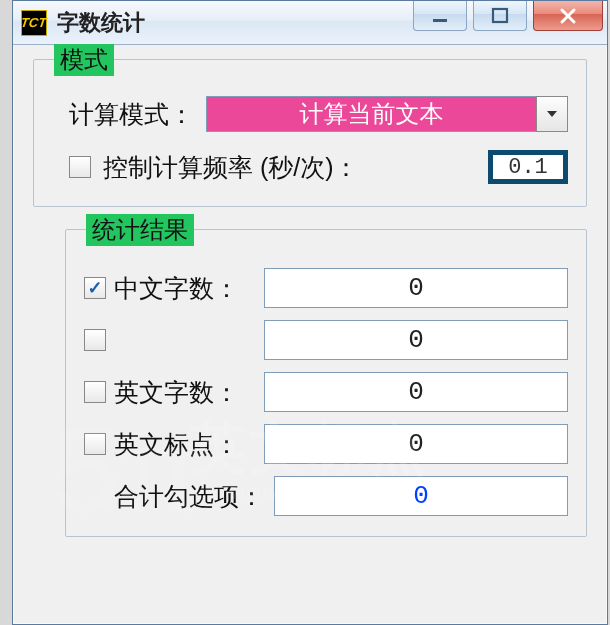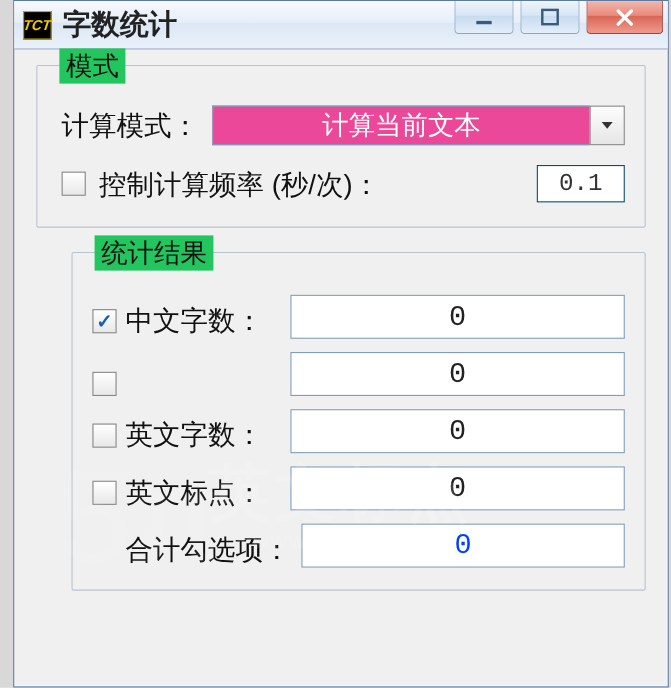--- a/index.html
+++ b/index.html
@@ -36,21 +36,21 @@
     border: 1px solid #c9a800;
   }
   .app-icon-inner {
     color: #f3c600;
     font-size: 13px;
     font-weight: bold;
     font-style: italic;
     transform: skewX(-8deg);
   }
   .title-text {
-    font-size: 26px;
+    font-size: 22px;
     font-weight: bold;
     color: #222;
   }
   .win-controls {
     position: absolute;
     right: 4px; top: 0;
     display: flex;
     gap: 6px;
   }
   .win-btn {
@@ -87,21 +87,21 @@
     top: -16px; left: 20px;
     background: #22c55e;
     padding: 0 6px;
     font-size: 24px;
     color: #111;
   }
 
   .row {
     display: flex;
     align-items: center;
-    margin: 10px 0 18px 4px;
+    margin: 10px 0 18px 17px;
     gap: 12px;
     justify-content: center;
   }
   .label {
     font-size: 25px;
     color: #111;
   }
 
   .select-wrap {
     display: flex;
@@ -139,32 +139,32 @@
   .checkbox.checked::after {
     content: "✓";
     color: #1a5fb4;
     font-size: 18px;
     font-weight: bold;
     line-height: 1;
   }
 
   .num-input {
     width: 80px; height: 34px;
-    border: 1px solid #0c4a6e;
+    border: 5px solid #0c4a6e;
     background: #fff;
     font-family: "Courier New", monospace;
     font-size: 22px;
     text-align: center;
     color: #333;
     display: flex; align-items: center; justify-content: center;
   }
 
   .result-row {
     display: flex;
-    align-items: flex-end;
+    align-items: center;
     margin: 12px 0;
     gap: 10px;
   }
   .result-label {
     font-size: 25px;
     color: #111;
     min-width: 170px;
     display: flex;
     align-items: center;
     gap: 8px;

